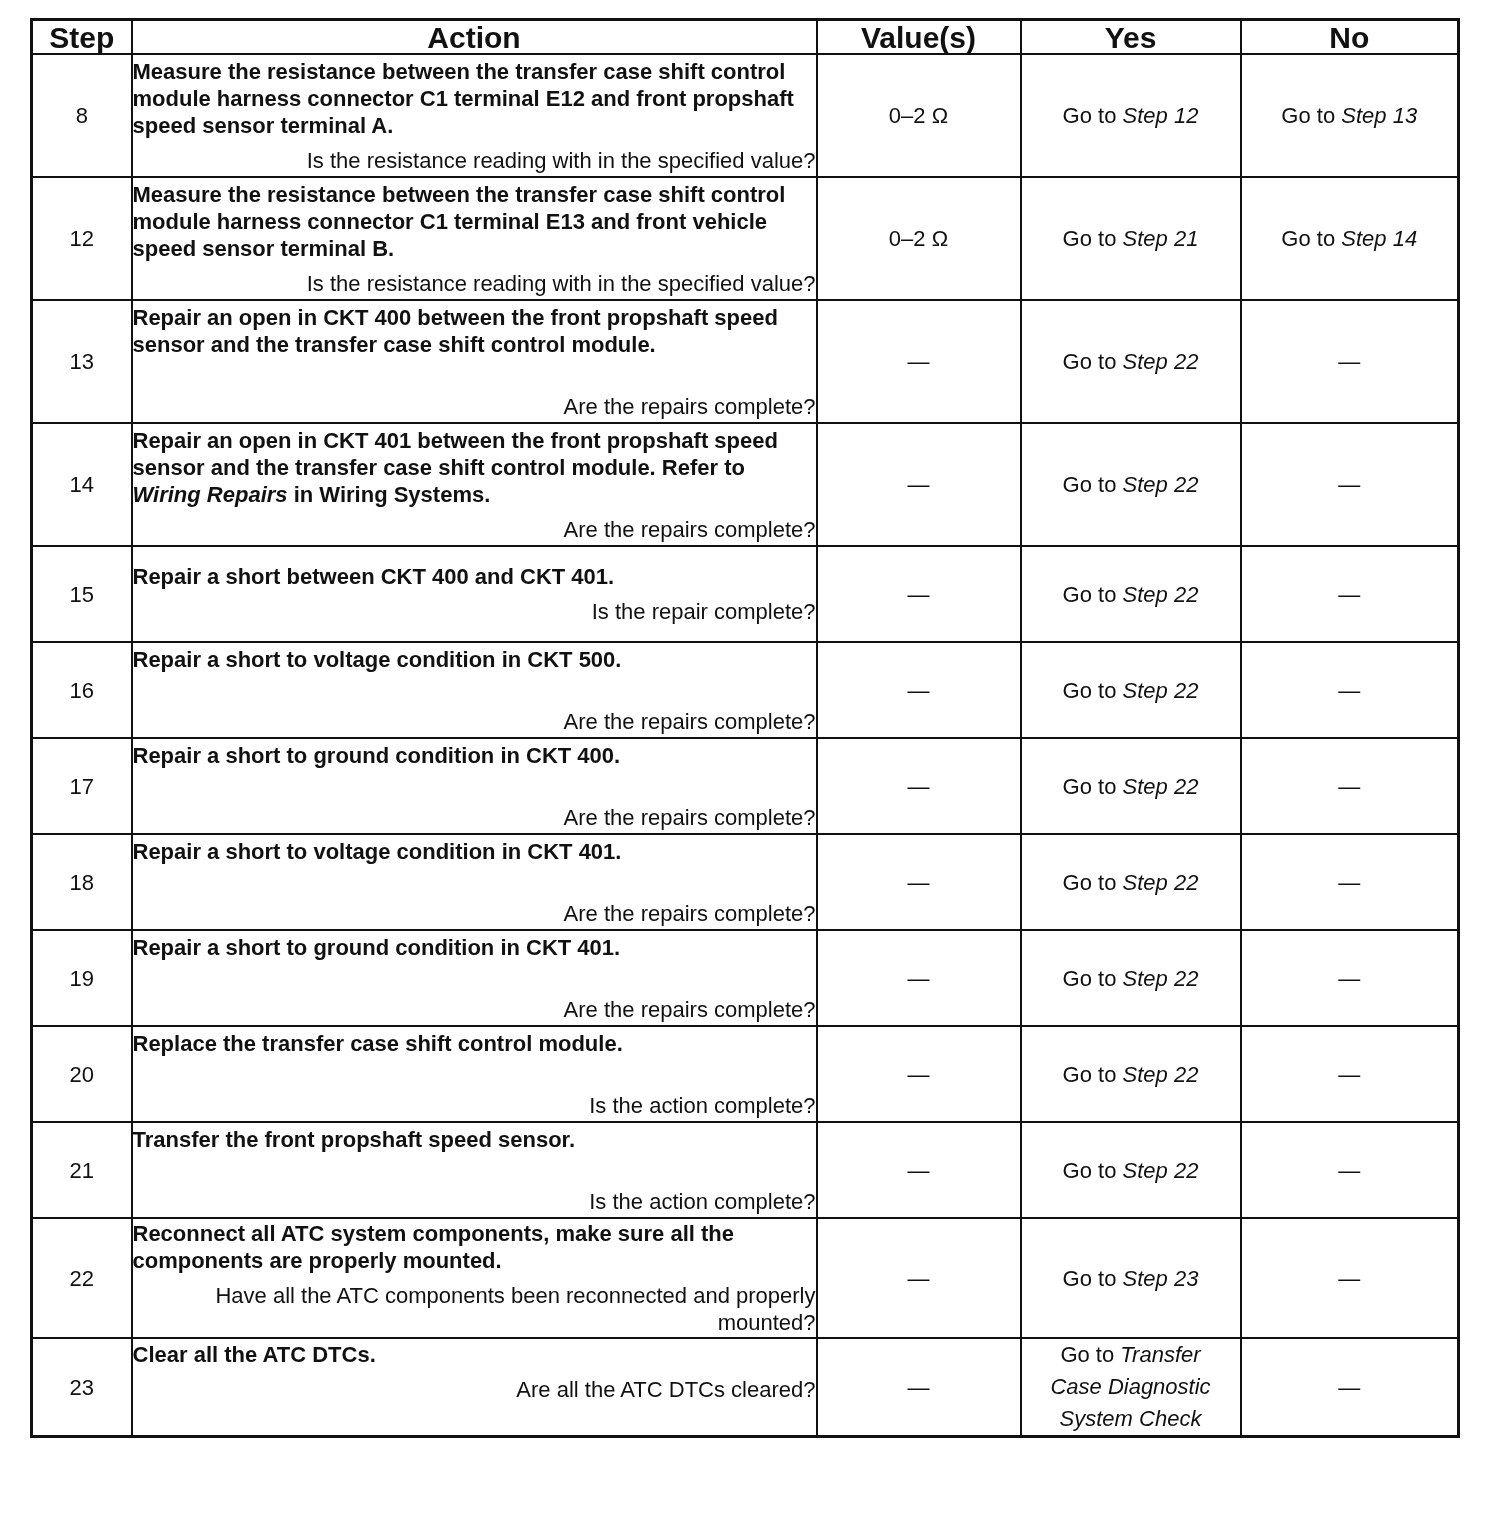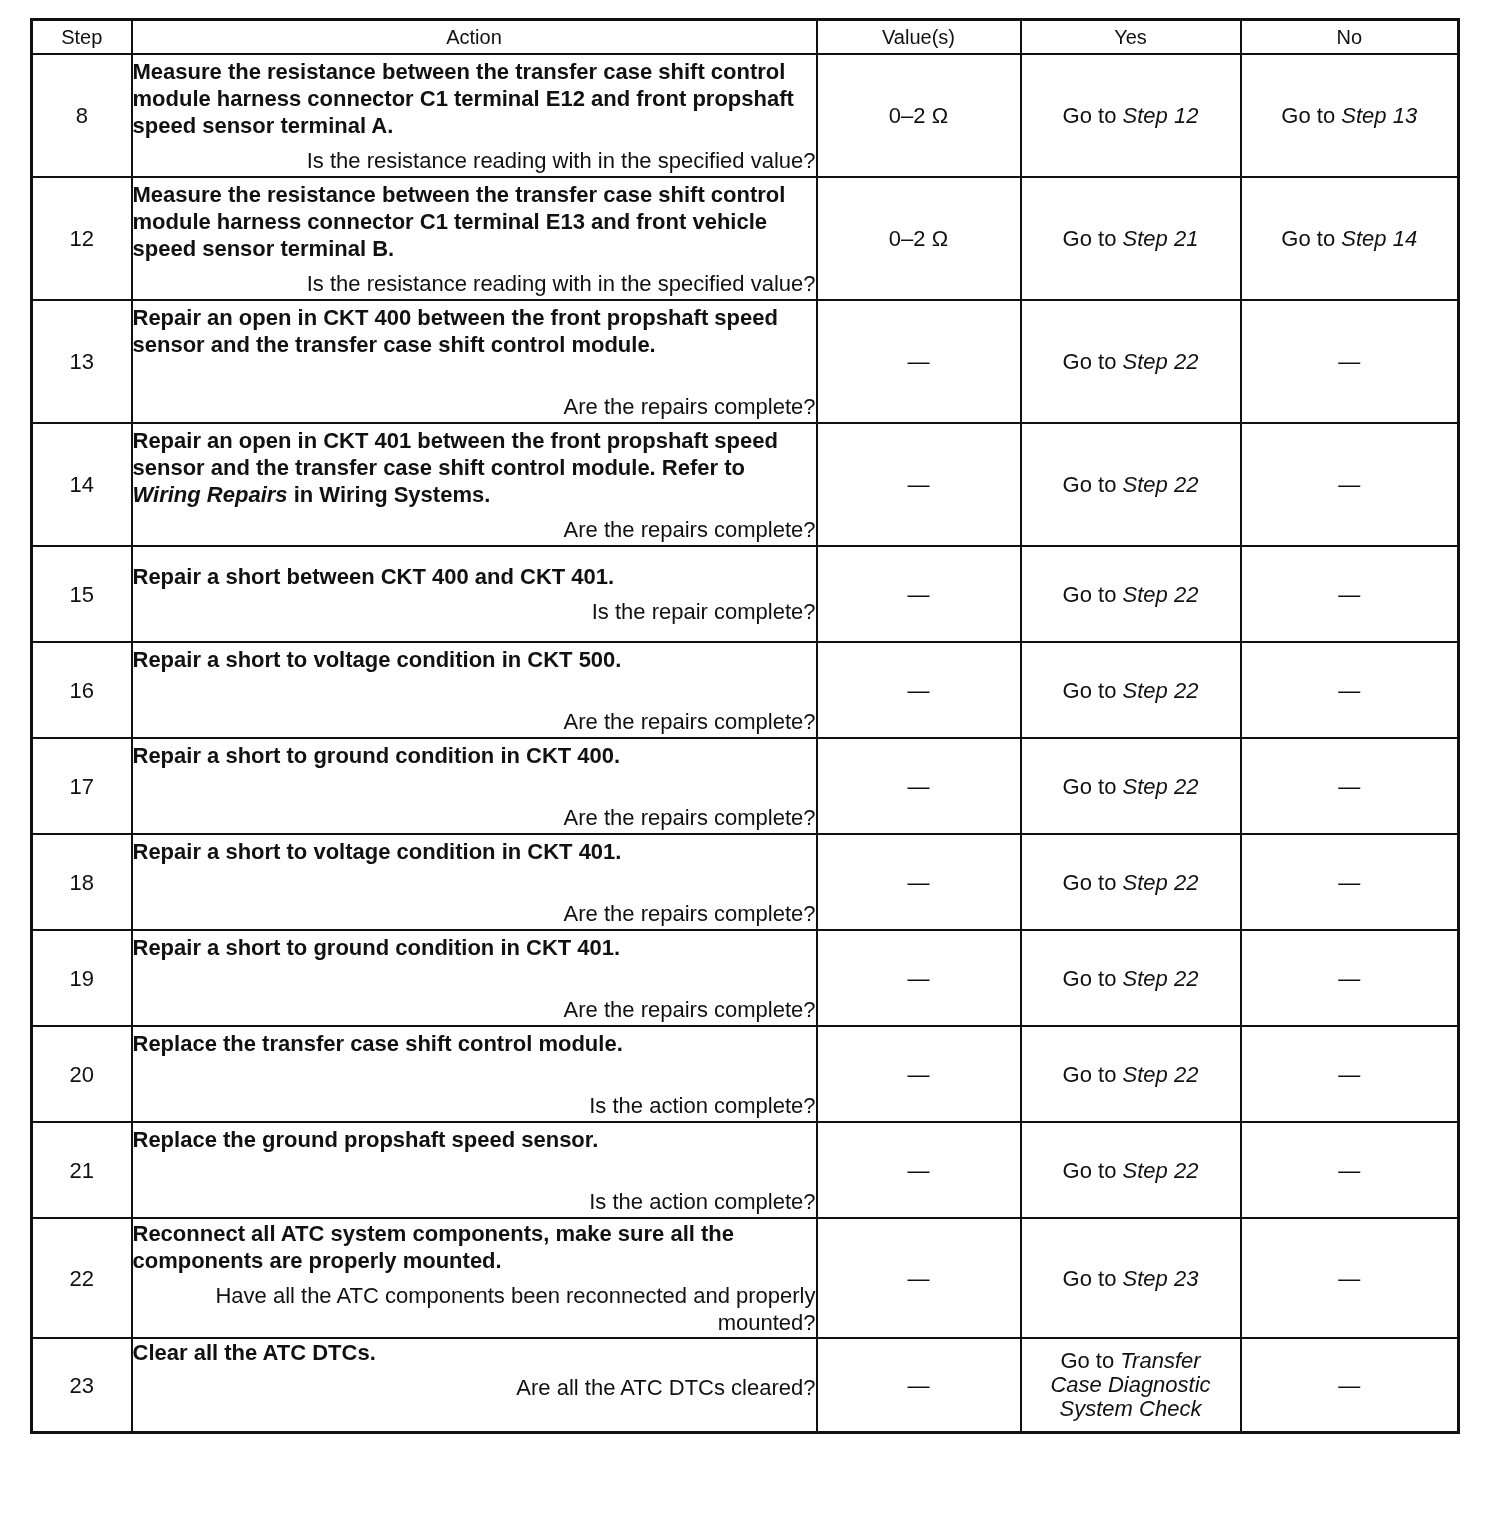--- a/index.html
+++ b/index.html
@@ -11,21 +11,21 @@
     table-layout: fixed;
     border: 3px solid #111;
   }
   table.diag th, table.diag td {
     border: 2.5px solid #111;
     padding: 0;
     font-size: 22px;
     line-height: 27px;
     vertical-align: middle;
   }
-  table.diag th { font-weight: normal; height: 32px; text-align: center; font-size: 20px; }
+  table.diag th { font-weight: bold; height: 32px; text-align: center; font-size: 30px; }
   td.step { text-align: center; }
   td.action { padding: 6px 10px 6px 10px; vertical-align: top; }
   td.action .instr { display: block; font-weight: bold; }
   td.action .question { display: block; margin-top: 8px; text-align: right; }
   td.value { text-align: center; }
   td.yes, td.no { text-align: center; vertical-align: bottom; padding-bottom: 2px; }
   td.no.dash { vertical-align: middle; }
   td.yes.multi { vertical-align: middle; }
   .it { font-style: italic; }
   .r-tall { height: 123px; }
@@ -161,21 +161,21 @@
         <span class="question" style="margin-top:35px">Is the action complete?</span>
       </td>
       <td class="value">—</td>
       <td class="yes"><span>Go to </span><span class="it">Step 22</span></td>
       <td class="no dash">—</td>
     </tr>
 
     <tr class="r-mid">
       <td class="step">21</td>
       <td class="action">
-        <span class="instr">Replace the ground propshaft speed sensor.</span>
+        <span class="instr">Transfer the front propshaft speed sensor.</span>
         <span class="question" style="margin-top:35px">Is the action complete?</span>
       </td>
       <td class="value">—</td>
       <td class="yes"><span>Go to </span><span class="it">Step 22</span></td>
       <td class="no dash">—</td>
     </tr>
 
     <tr class="r-22">
       <td class="step">22</td>
       <td class="action">
@@ -194,14 +194,14 @@
         <span class="question">Are all the ATC DTCs cleared?</span>
       </td>
       <td class="value">—</td>
       <td class="yes multi"><span>Go to </span><span class="it">Transfer Case Diagnostic System Check</span></td>
       <td class="no dash">—</td>
     </tr>
   </tbody>
 </table>
 
 <style>
-  td.yes.multi { line-height: 24px; padding: 8px 18px; text-align: center; }
+  td.yes.multi { line-height: 32px; padding: 0 18px; text-align: center; }
 </style>
 
 </body></html>

